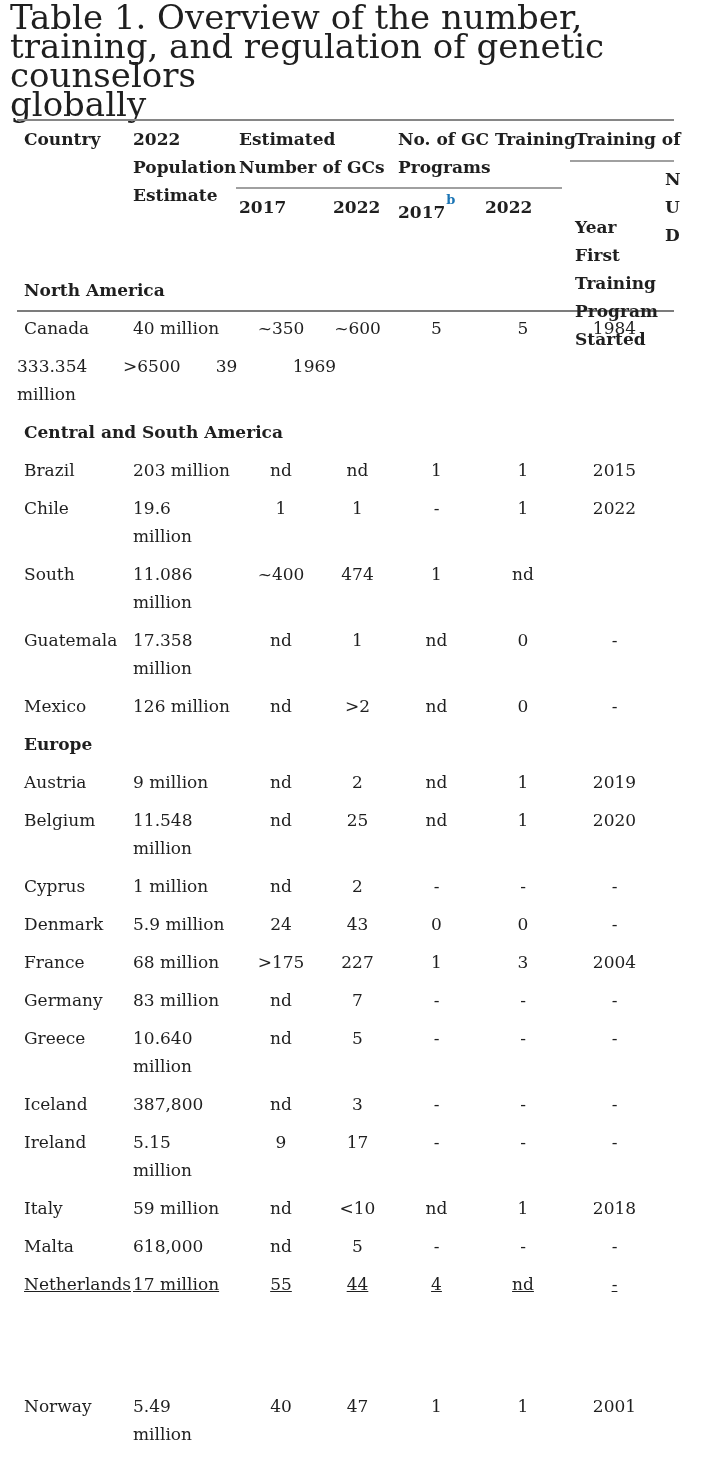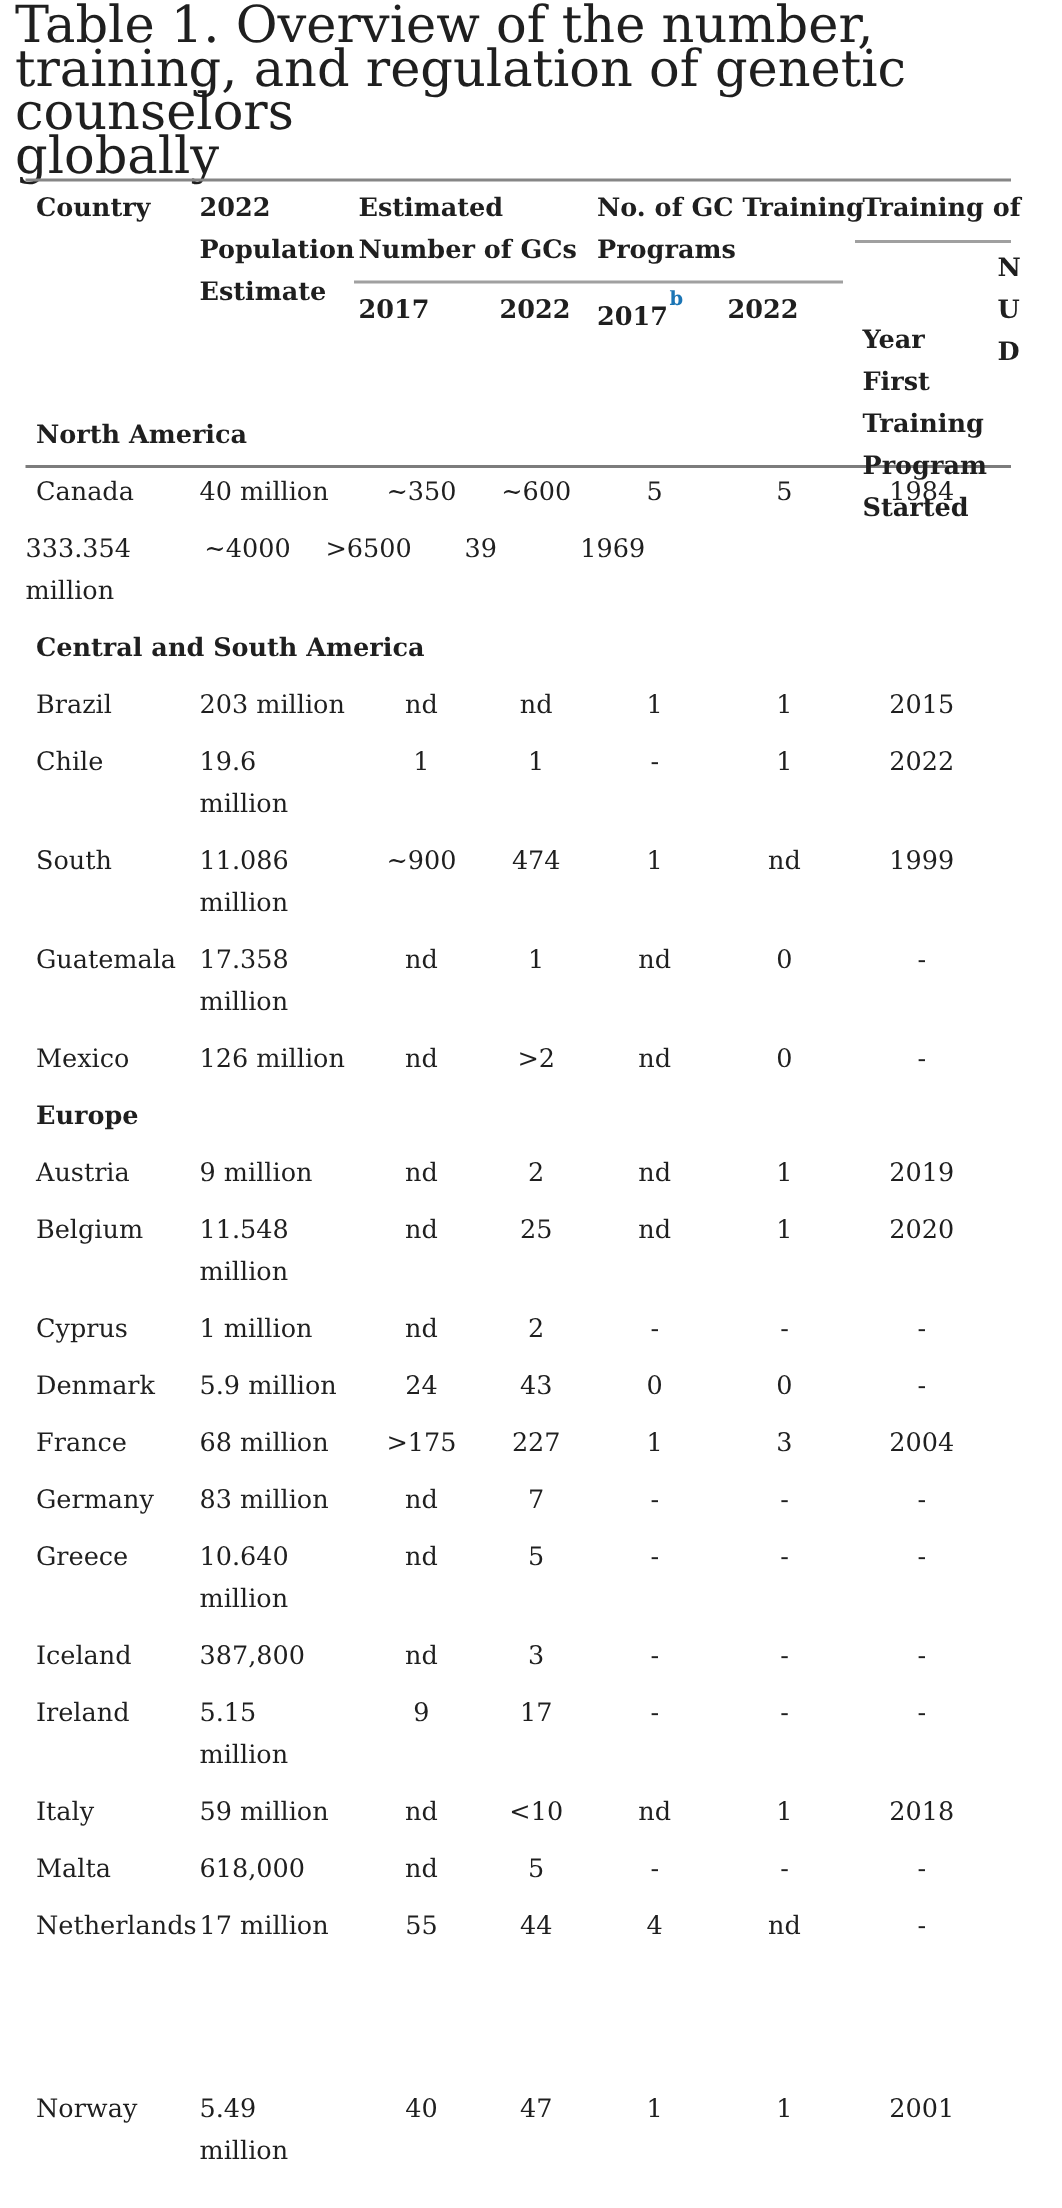--- a/index.html
+++ b/index.html
@@ -36,21 +36,21 @@
   .h-nud{left:648px;top:46px;width:22px;overflow:hidden;}
   .fnsup{
     font-size:13px;font-weight:700;position:relative;top:-7px;left:1px;
     text-decoration:none;
   }
   
   .section-row{
     font-weight:700;line-height:28px;padding:5px 0 5px 7px;
   }
   .row{display:flex;padding:5px 0;line-height:28px;}
-  .row.tall{min-height:112px;}
+  .row.tall{min-height:112px;text-decoration:underline;}
   .cell{white-space:pre-line;box-sizing:border-box;flex:none;}
   .c-country{width:116px;padding-left:7px;}
   .c-pop{width:106px;}
   .c-g17{width:94px;text-align:center;padding-right:10px;}
   .c-g22{width:65px;text-align:center;padding-right:16px;}
   .c-p17{width:87px;text-align:center;padding-right:10px;}
   .c-p22{width:90px;text-align:center;padding-right:14px;}
   .c-yr{width:90px;text-align:center;padding-right:11px;}
 </style>
 </head>
@@ -97,21 +97,20 @@
         <div class="cell c-pop">40 million</div>
         <div class="cell c-g17">~350</div>
         <div class="cell c-g22">~600</div>
         <div class="cell c-p17">5</div>
         <div class="cell c-p22">5</div>
         <div class="cell c-yr">1984</div>
       </div>
       <div class="row">
         <div class="cell c-pop">333.354
 million</div>
-        <div class="cell c-g17">~4000</div>
         <div class="cell c-g22">&gt;6500</div>
         <div class="cell c-p17">39</div>
         <div class="cell c-yr">1969</div>
       </div>
       <div class="section-row">Central and South America</div>
       <div class="row">
         <div class="cell c-country">Brazil</div>
         <div class="cell c-pop">203 million</div>
         <div class="cell c-g17">nd</div>
         <div class="cell c-g22">nd</div>
@@ -126,25 +125,24 @@
         <div class="cell c-g17">1</div>
         <div class="cell c-g22">1</div>
         <div class="cell c-p17">-</div>
         <div class="cell c-p22">1</div>
         <div class="cell c-yr">2022</div>
       </div>
       <div class="row">
         <div class="cell c-country">South</div>
         <div class="cell c-pop">11.086
 million</div>
-        <div class="cell c-g17">~900</div>
+        <div class="cell c-g17">~400</div>
         <div class="cell c-g22">474</div>
         <div class="cell c-p17">1</div>
         <div class="cell c-p22">nd</div>
-        <div class="cell c-yr">1999</div>
       </div>
       <div class="row">
         <div class="cell c-country">Guatemala</div>
         <div class="cell c-pop">17.358
 million</div>
         <div class="cell c-g17">nd</div>
         <div class="cell c-g22">1</div>
         <div class="cell c-p17">nd</div>
         <div class="cell c-p22">0</div>
         <div class="cell c-yr">-</div>

